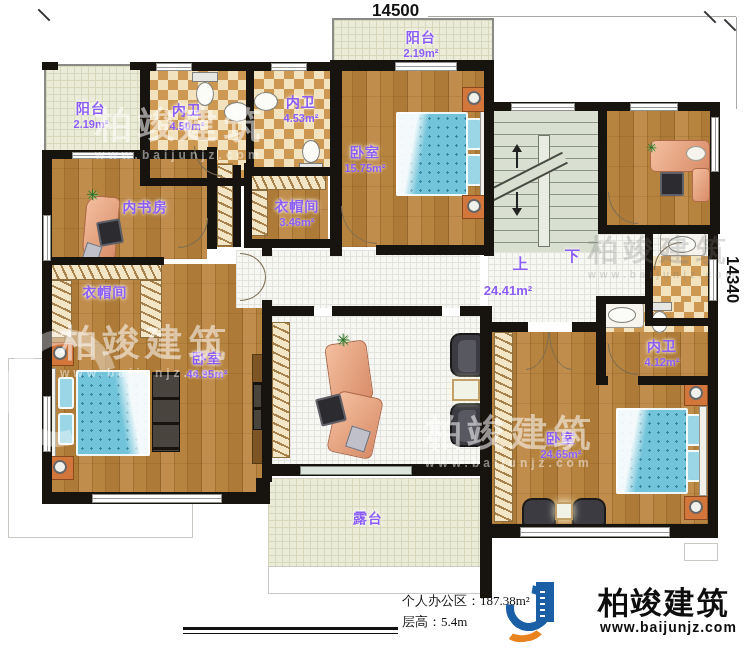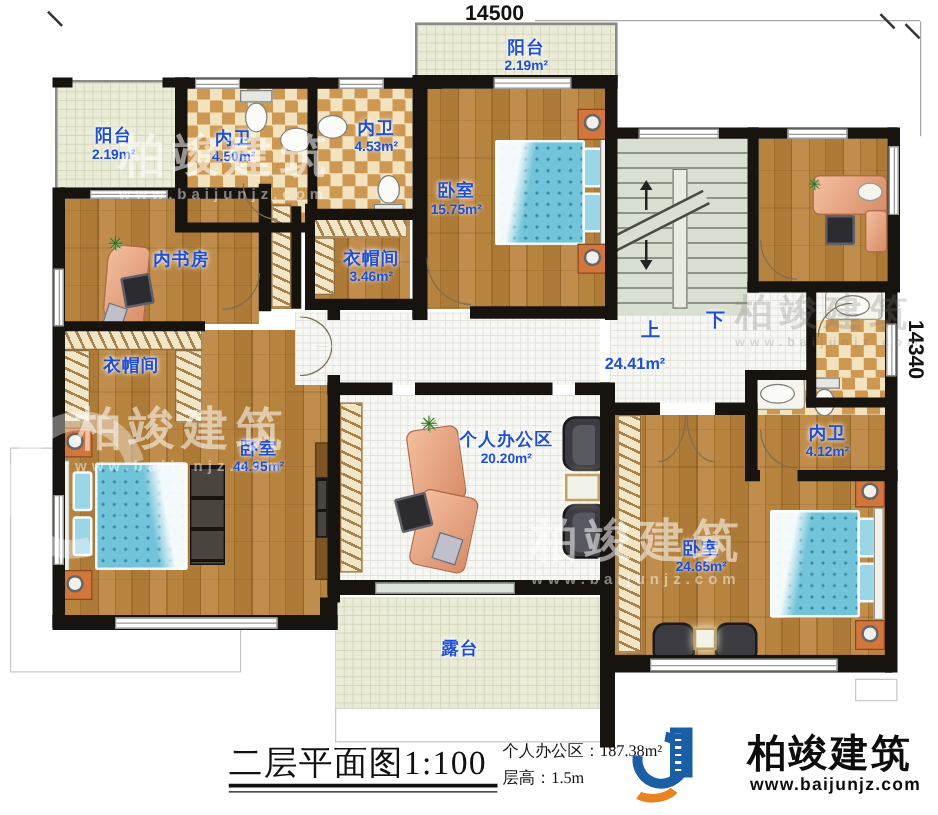--- a/index.html
+++ b/index.html
@@ -23,21 +23,21 @@
     background-image:repeating-linear-gradient(180deg,transparent 0 11px,rgba(75,88,70,.55) 11px 12px);}
   .closet{position:absolute;background-color:#f2e6c6;border:1px solid #8d6d3d;
     background-image:repeating-linear-gradient(65deg,transparent 0 6px,#a8824c 6px 8px);}
   .closetv{position:absolute;background-color:#f2e6c6;border:1px solid #8d6d3d;
     background-image:repeating-linear-gradient(25deg,transparent 0 6px,#a8824c 6px 8px);}
   .winh{position:absolute;background:#fff;border:1px solid #8f8f8c;
     background-image:linear-gradient(#999,#999);background-size:100% 1px;background-position:center;background-repeat:no-repeat;}
   .winv{position:absolute;background:#fff;border:1px solid #8f8f8c;
     background-image:linear-gradient(#999,#999);background-size:1px 100%;background-position:center;background-repeat:no-repeat;}
   .glass{position:absolute;background:#dde4da;border:1px solid #7c857a;}
-  .rlabel{position:absolute;text-align:center;color:#1d4ed8;z-index:40;}
+  .rlabel{position:absolute;text-align:center;color:#8b5cf6;z-index:40;}
   .rname{font-weight:bold;font-size:14px;letter-spacing:1px;text-shadow:0 0 3px rgba(255,255,255,.95),0 0 5px rgba(255,255,255,.8);}
   .rarea{font-weight:bold;font-size:11px;text-shadow:0 0 3px rgba(255,255,255,.95);}
   .mattress{position:absolute;background-color:#72c4da;border:2px solid #eef7f8;border-radius:2px;
     background-image:radial-gradient(circle,#35849e 1px,transparent 1.4px);background-size:9px 9px;}
   .fold{position:absolute;background:linear-gradient(100deg,rgba(255,255,255,.92) 45%,rgba(255,255,255,0) 70%);border-radius:2px;}
   .pillow{position:absolute;background:#9bd6e6;border:2px solid #f4fbfc;border-radius:3px;}
   .hb{position:absolute;background:#f1f1ea;border:1px solid #97978f;}
   .nstand{position:absolute;background:#d2763c;border:1px solid #8a4a20;}
   .nlamp{position:absolute;left:4px;top:3px;width:14px;height:14px;background:#f0f0ec;border:2px solid #666;border-radius:50%;}
   .chest{position:absolute;background:#2e2a28;border:1px solid #141210;
@@ -327,24 +327,20 @@
     <div class="rname">衣帽间</div>
     <div class="rarea">3.46m²</div>
   </div>
   <div class="rlabel" style="left:65px;top:284px;width:80px">
     <div class="rname">衣帽间</div>
   </div>
   <div class="rlabel" style="left:167px;top:350px;width:80px">
     <div class="rname">卧室</div>
     <div class="rarea">44.95m²</div>
   </div>
-  <div class="rlabel" style="left:345px;top:343px;width:120px">
-    <div class="rname">个人办公区</div>
-    <div class="rarea">20.20m²</div>
-  </div>
   <div class="rlabel" style="left:622px;top:338px;width:80px">
     <div class="rname">内卫</div>
     <div class="rarea">4.12m²</div>
   </div>
   <div class="rlabel" style="left:521px;top:430px;width:80px">
     <div class="rname">卧室</div>
     <div class="rarea">24.65m²</div>
   </div>
   <div class="rlabel" style="left:328px;top:510px;width:80px">
     <div class="rname">露台</div>
@@ -360,28 +356,25 @@
   </div>
 
   <div class="dimtxt" style="left:372px;top:1px">14500</div>
   <div class="dline" style="left:428px;top:16px;width:308px;height:1px"></div>
   <div class="dline" style="left:736px;top:17px;width:1px;height:92px"></div>
   <div class="dimtxt" style="left:700px;top:278px;width:64px;transform:rotate(90deg)">14340</div>
   <div class="tick" style="left:702px;top:16px"></div>
   <div class="tick" style="left:722px;top:24px"></div>
   <div class="tick" style="left:36px;top:14px"></div>
 
-  <div id="title-block" class="ft">
-    <span class="big">二层平面图</span><span class="big">1:100</span>
-  </div>
   <div style="position:absolute;left:183px;top:627px;width:215px;height:3px;background:#111;z-index:60"></div>
   <div style="position:absolute;left:183px;top:633px;width:215px;height:1px;background:#111;z-index:60"></div>
   <div id="info-block" class="ft">
     <div><span>个人办公区：</span><span>187.38m²</span></div>
-    <div><span>层高：</span><span>1.5m</span></div>
+    <div><span>层高：</span><span>5.4m</span></div>
   </div>
 
   <div id="logo">
     <div class="lgswoosh"></div>
     <div class="lgbldg">
         <div class="lgdash"></div>
       </div>
     <div class="lgorange"></div>
     <div class="lgname">柏竣建筑</div>
     <div class="lgurl">www.baijunjz.com</div>

